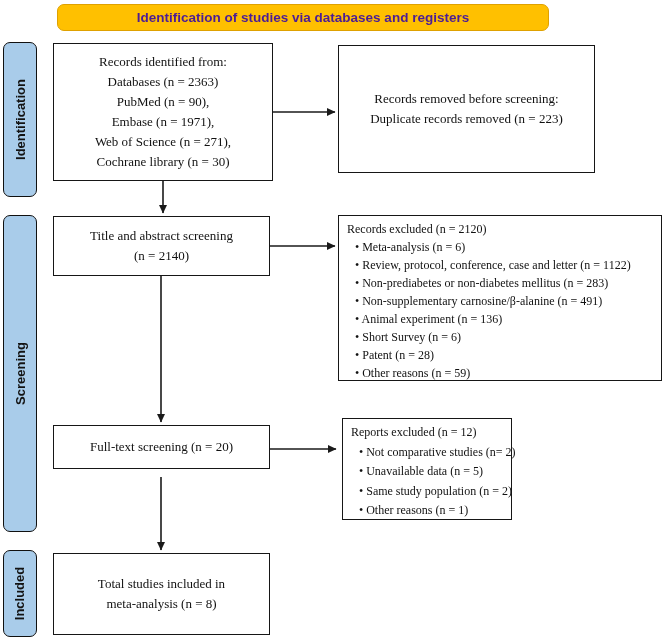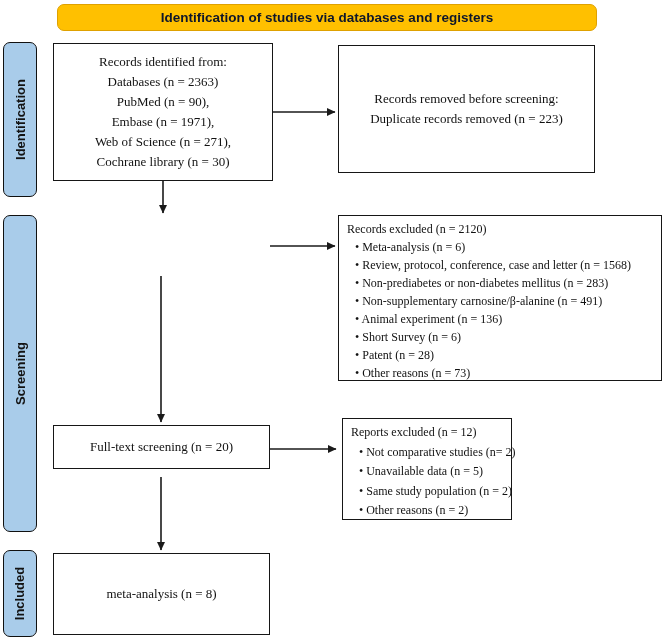--- a/index.html
+++ b/index.html
@@ -8,27 +8,27 @@
     position: relative;
     width: 669px;
     height: 638px;
     background: #ffffff;
     overflow: hidden;
   }
   .abs { position: absolute; box-sizing: border-box; }
 
   
   .banner {
-    left: 57px; top: 4px; width: 540px; height: 27px;
+    left: 57px; top: 4px; width: 492px; height: 27px;
     background: #FFC000;
     border: 1.5px solid #DFA100;
     border-radius: 7px;
     display: flex; align-items: center; justify-content: center;
     font-family: "Liberation Sans", "DejaVu Sans", sans-serif;
-    font-weight: bold; font-size: 13.5px; color: #0f172a;
+    font-weight: bold; font-size: 13.5px; color: #4c1d95;
   }
 
   
   .stage-tab {
     left: 3px; width: 34px;
     background: #A9CCEA;
     border: 1.6px solid #111;
     border-radius: 7px;
     display: flex; align-items: center; justify-content: center;
     overflow: hidden;
@@ -116,46 +116,51 @@
       <div>Embase (n = 1971),</div>
       <div>Web of Science (n = 271),</div>
       <div>Cochrane library (n = 30)</div>
     </div>
 
   <div id="box-records-removed" class="abs fbox center">
       <div>Records removed before screening:</div>
       <div>Duplicate records removed  (n = 223)</div>
     </div>
 
+  <div id="box-title-abstract" class="abs fbox center">
+      <div>Title and abstract screening</div>
+      <div>(n = 2140)</div>
+    </div>
 
   <div id="box-records-excluded" class="abs fbox listbox">
     <div class="list-title">Records excluded (n = 2120)</div>
     <div>
         <div class="bullet-item">• Meta-analysis (n = 6)</div>
-        <div class="bullet-item">• Review, protocol, conference, case and letter (n = 1568)</div>
+        <div class="bullet-item">• Review, protocol, conference, case and letter (n = 1122)</div>
         <div class="bullet-item">• Non-prediabetes or non-diabetes mellitus (n = 283)</div>
         <div class="bullet-item">• Non-supplementary carnosine/β-alanine (n = 491)</div>
         <div class="bullet-item">• Animal experiment (n = 136)</div>
         <div class="bullet-item">• Short Survey (n = 6)</div>
         <div class="bullet-item">• Patent (n = 28)</div>
-        <div class="bullet-item">• Other reasons (n = 73)</div>
+        <div class="bullet-item">• Other reasons (n = 59)</div>
       </div>
   </div>
 
   <div id="box-full-text" class="abs fbox center">
       <div>Full-text screening (n = 20)</div>
     </div>
 
   <div id="box-reports-excluded" class="abs fbox listbox">
     <div class="list-title">Reports excluded (n = 12)</div>
     <div>
         <div class="bullet-item">• Not comparative studies (n= 2)</div>
         <div class="bullet-item">• Unavailable data (n = 5)</div>
         <div class="bullet-item">• Same study population (n = 2)</div>
-        <div class="bullet-item">• Other reasons (n = 2)</div>
+        <div class="bullet-item">• Other reasons (n = 1)</div>
       </div>
   </div>
 
   <div id="box-total-included" class="abs fbox center">
+      <div>Total studies included in</div>
       <div>meta-analysis (n = 8)</div>
     </div>
 
 </div>
 
 </body></html>

